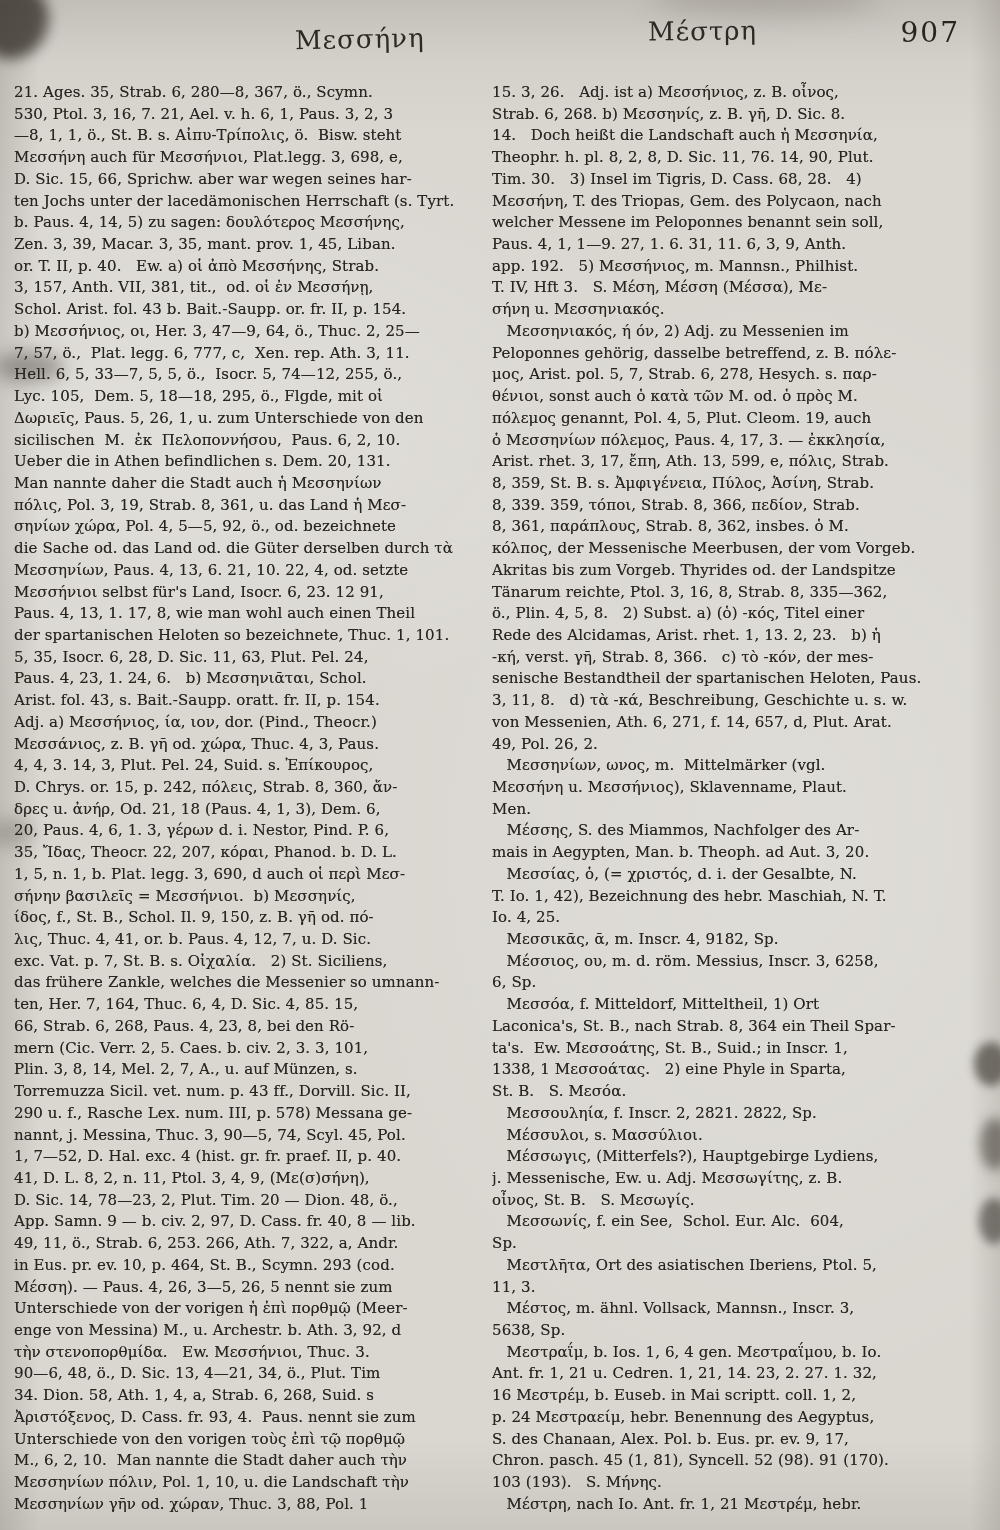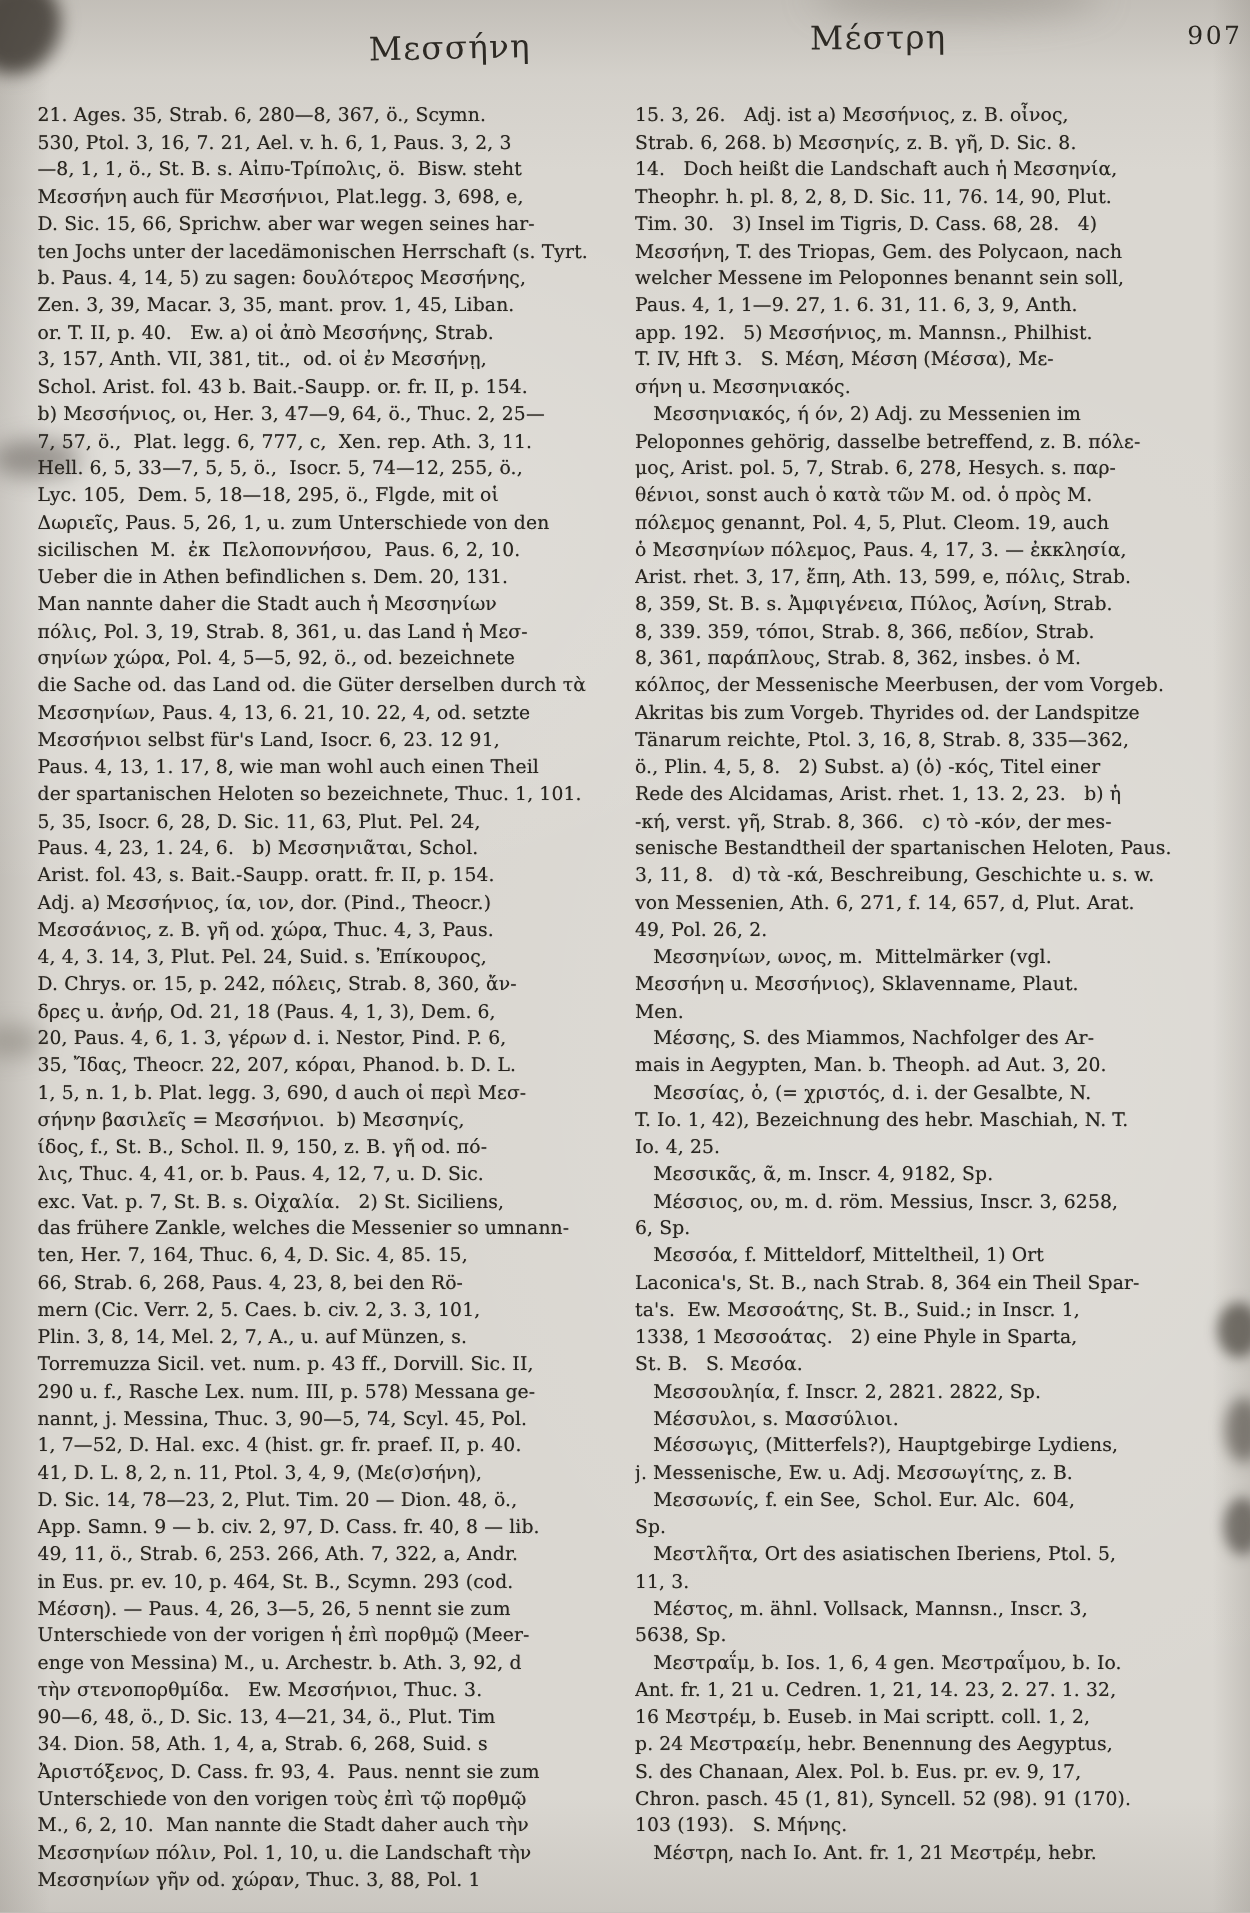--- a/index.html
+++ b/index.html
@@ -52,25 +52,25 @@
   }
   .stain-top-right {
     right: 120px; top: -20px; width: 230px; height: 34px;
     background: rgba(120,114,106,0.35); filter: blur(14px);
   }
   
   .hdr { position: absolute; top: 16px; left: 0; width: 100%; height: 56px; }
   .hdr-word { position: absolute; font-size: 26px; letter-spacing: 1px; color: #2d2a24; }
   .hdr-left  { left: 295px; top: 8px; transform: rotate(-1.2deg); }
   .hdr-right { left: 648px; top: 0px; transform: rotate(-0.6deg); }
-  .hdr-num   { position: absolute; right: 6px; top: 0px; font-size: 20px; letter-spacing: 2px; }
+  .hdr-num   { position: absolute; right: 40px; top: 0px; font-size: 28px; letter-spacing: 2px; }
   
   .columns {
     position: absolute;
-    left: 30px; top: 82px;
+    left: 14px; top: 82px;
     width: 956px;
     display: flex;
     gap: 16px;
   }
   .col { overflow: hidden; }
   .col-left  { width: 462px; }
   .col-right { width: 478px; }
   .line {
     white-space: pre;
     overflow: hidden;
@@ -212,20 +212,21 @@
         <div class="line">6, Sp.</div>
         <div class="line">   Μεσσόα, f. Mitteldorf, Mitteltheil, 1) Ort</div>
         <div class="line">Laconica's, St. B., nach Strab. 8, 364 ein Theil Spar-</div>
         <div class="line">ta's.  Ew. Μεσσοάτης, St. B., Suid.; in Inscr. 1,</div>
         <div class="line">1338, 1 Μεσσοάτας.   2) eine Phyle in Sparta,</div>
         <div class="line">St. B.   S. Μεσόα.</div>
         <div class="line">   Μεσσουληία, f. Inscr. 2, 2821. 2822, Sp.</div>
         <div class="line">   Μέσσυλοι, s. Μασσύλιοι.</div>
         <div class="line">   Μέσσωγις, (Mitterfels?), Hauptgebirge Lydiens,</div>
         <div class="line">j. Messenische, Ew. u. Adj. Μεσσωγίτης, z. B.</div>
+        <div class="line">οἶνος, St. B.   S. Μεσωγίς.</div>
         <div class="line">   Μεσσωνίς, f. ein See,  Schol. Eur. Alc.  604,</div>
         <div class="line">Sp.</div>
         <div class="line">   Μεστλῆτα, Ort des asiatischen Iberiens, Ptol. 5,</div>
         <div class="line">11, 3.</div>
         <div class="line">   Μέστος, m. ähnl. Vollsack, Mannsn., Inscr. 3,</div>
         <div class="line">5638, Sp.</div>
         <div class="line">   Μεστραΐμ, b. Ios. 1, 6, 4 gen. Μεστραΐμου, b. Io.</div>
         <div class="line">Ant. fr. 1, 21 u. Cedren. 1, 21, 14. 23, 2. 27. 1. 32,</div>
         <div class="line">16 Μεστρέμ, b. Euseb. in Mai scriptt. coll. 1, 2,</div>
         <div class="line">p. 24 Μεστραείμ, hebr. Benennung des Aegyptus,</div>

